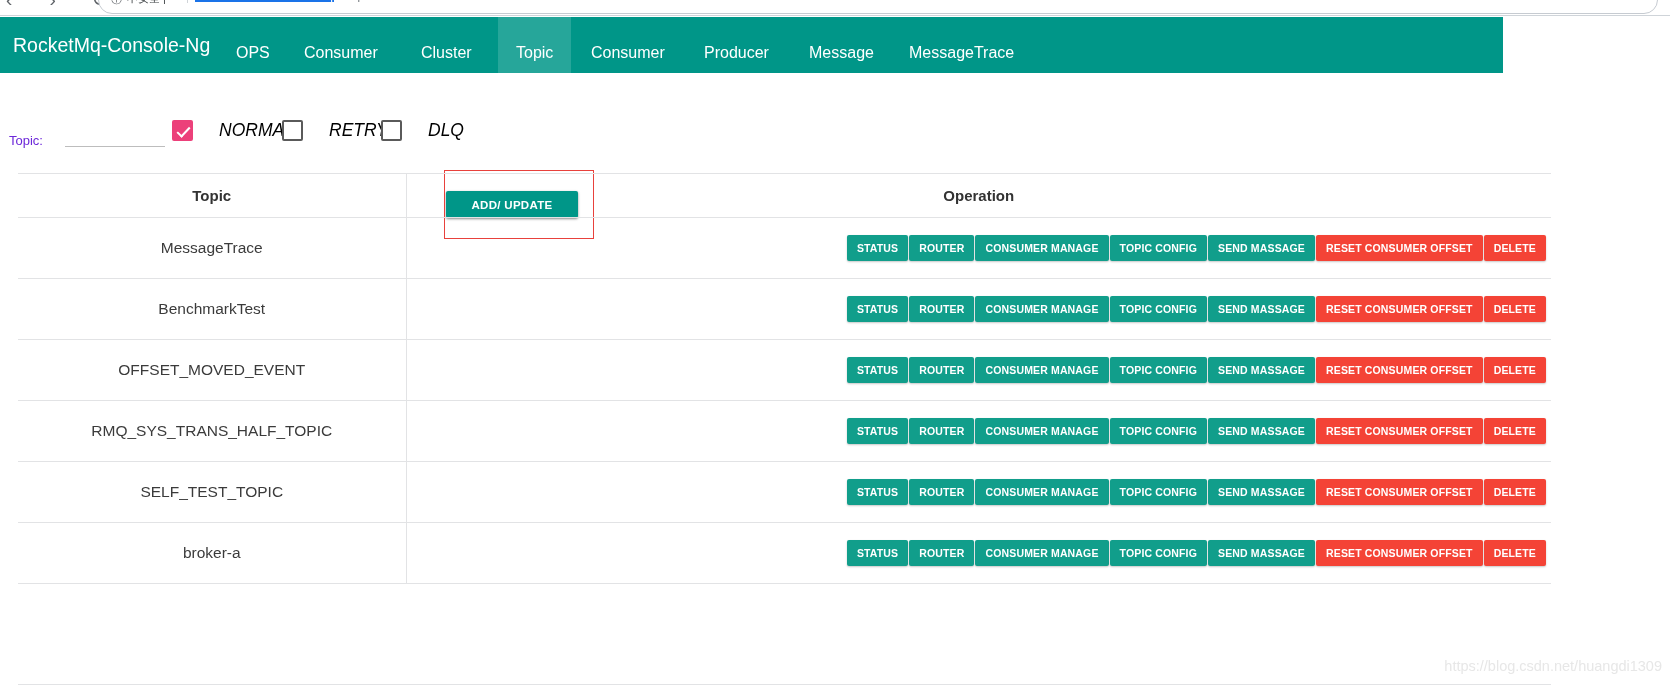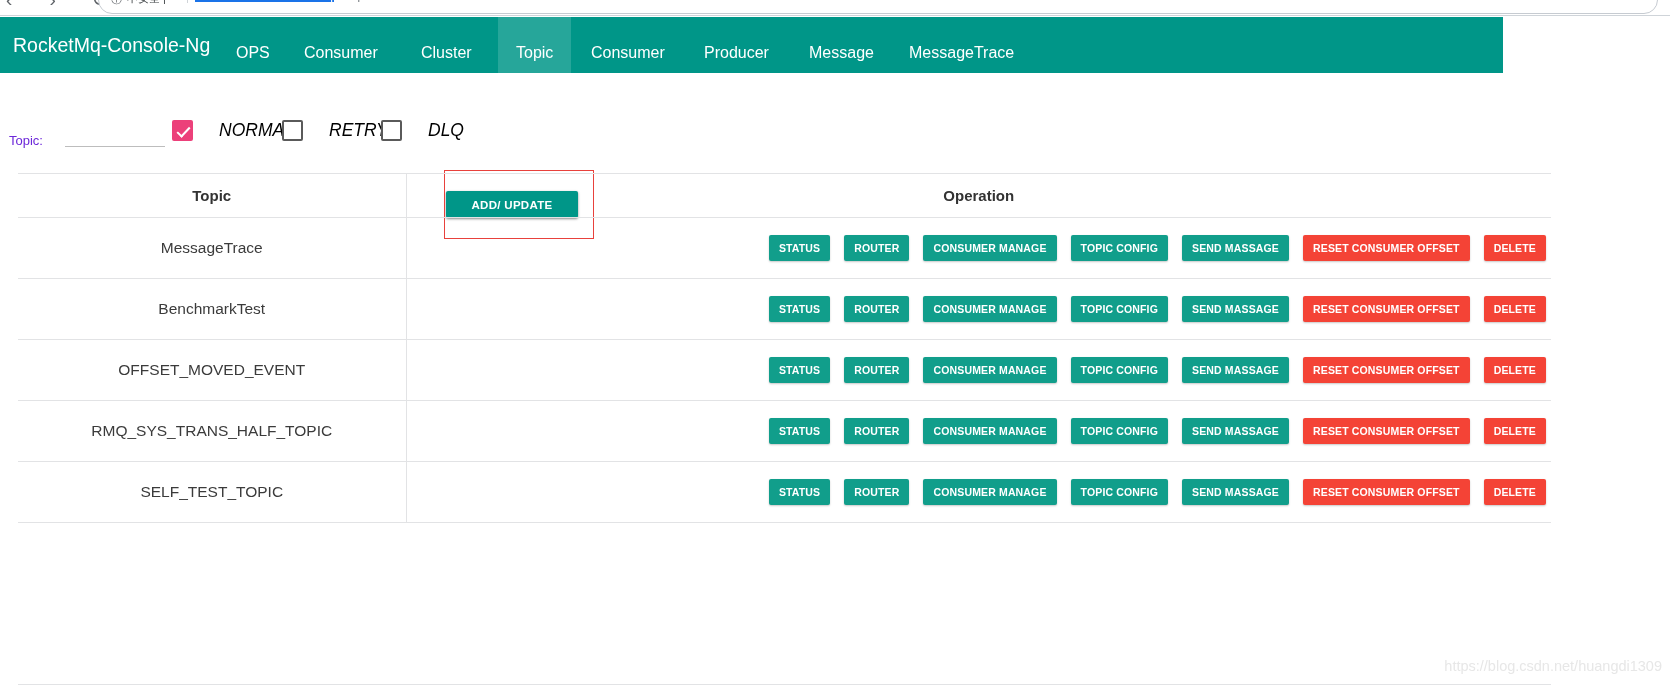--- a/index.html
+++ b/index.html
@@ -161,21 +161,21 @@
   .col-topic { width: 388px; border-right: 1px solid #e2e3e5; }
   .col-op    { width: 1145px; margin-left: 12px; }
   th.col-topic { border-right: 1px solid #e2e3e5; }
   .topic-name {
     text-align: center;
     font-size: 15.5px; color: #3b3b3b;
   }
   .op-cell { padding: 0; }
   .op-wrap {
     display: flex; justify-content: flex-end; align-items: center;
-    gap: 14px;
+    gap: 1px;
     padding-right: 5px;
   }
   .op-btn {
     border: none; border-radius: 2px;
     color: #ffffff;
     font-size: 10.5px; font-weight: 600;
     letter-spacing: .15px;
     height: 26px;
     padding: 0 10px;
     cursor: pointer;
@@ -319,17 +319,31 @@
             <button class="op-btn teal">STATUS</button>
             <button class="op-btn teal">ROUTER</button>
             <button class="op-btn teal">CONSUMER MANAGE</button>
             <button class="op-btn teal">TOPIC CONFIG</button>
             <button class="op-btn teal">SEND MASSAGE</button>
             <button class="op-btn red">RESET CONSUMER OFFSET</button>
             <button class="op-btn red">DELETE</button>
           </div>
         </td>
       </tr>
+      <tr>
+        <td class="col-topic topic-name">broker-a</td>
+        <td class="col-op op-cell">
+          <div class="op-wrap">
+            <button class="op-btn teal">STATUS</button>
+            <button class="op-btn teal">ROUTER</button>
+            <button class="op-btn teal">CONSUMER MANAGE</button>
+            <button class="op-btn teal">TOPIC CONFIG</button>
+            <button class="op-btn teal">SEND MASSAGE</button>
+            <button class="op-btn red">RESET CONSUMER OFFSET</button>
+            <button class="op-btn red">DELETE</button>
+          </div>
+        </td>
+      </tr>
     </tbody>
 </table>
 
 <div id="bottom-rule"></div>
 <div id="watermark">https://blog.csdn.net/huangdi1309</div>
 
 </body></html>

